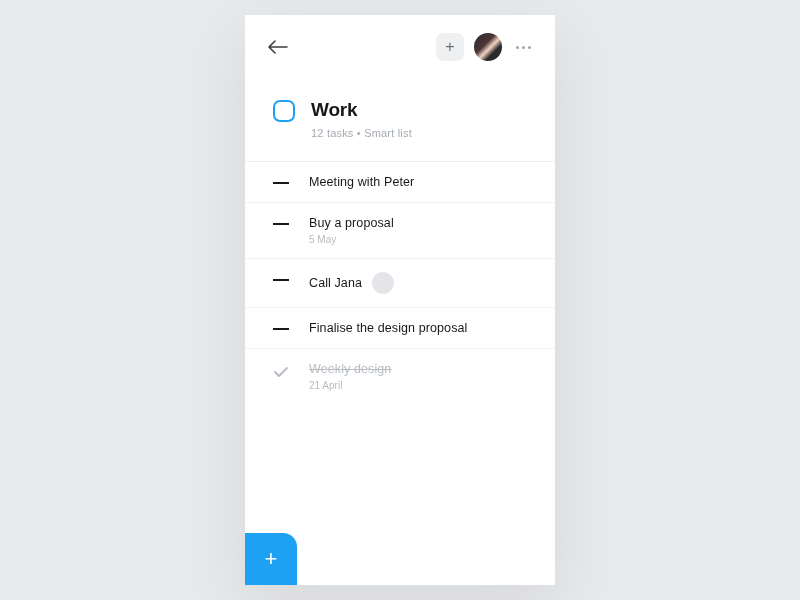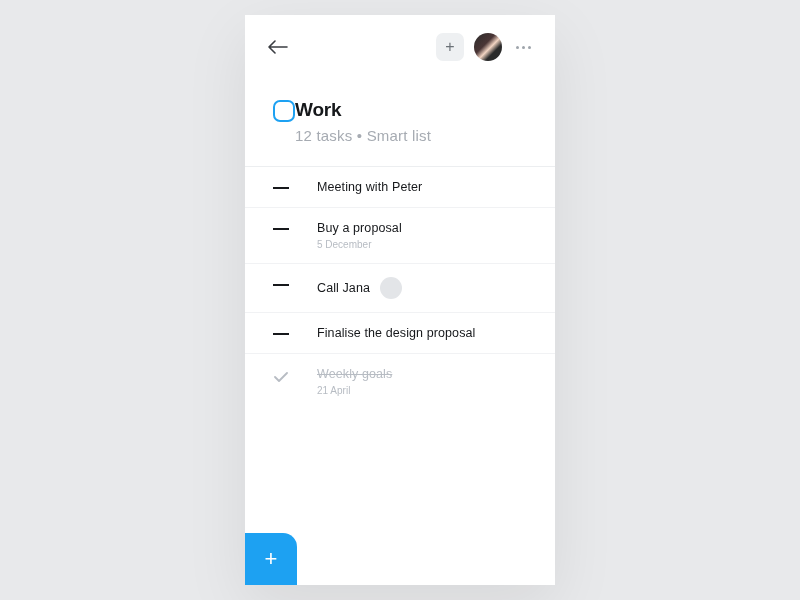--- a/index.html
+++ b/index.html
@@ -70,46 +70,47 @@
     .more-dots span {
       width: 3px;
       height: 3px;
       background: #9ea4ab;
       border-radius: 50%;
     }
     .list-header {
       padding: 28px 22px 22px 28px;
       display: flex;
       align-items: flex-start;
+      gap: 16px;
     }
     .list-icon {
       width: 22px;
       height: 22px;
       border: 2.5px solid #1da1f2;
       border-radius: 7px;
       margin-top: 1px;
     }
     .list-title {
       font-size: 19px;
       font-weight: 600;
       color: #16181b;
       letter-spacing: -0.2px;
     }
     .list-meta {
-      font-size: 15px;
+      font-size: 11px;
       color: #a6abb2;
       margin-top: 6px;
       letter-spacing: 0.2px;
     }
     .divider { height: 1px; background: #eceef0; }
     .task {
       display: flex;
       align-items: flex-start;
       padding: 13px 22px 13px 28px;
-      gap: 28px;
+      gap: 20px;
       cursor: pointer;
     }
     .task:not(:last-child) { border-bottom: 1px solid #f1f2f4; }
     .handle {
       width: 16px;
       height: 2px;
       background: #16181b;
       margin-top: 7px;
       flex-shrink: 0;
     }
@@ -205,21 +206,21 @@
           <div class="task-col">
             <div class="task-title">Meeting with Peter</div>
           </div>
         </div>
       </div>
       <div class="task">
         <div class="handle"></div>
         <div class="task-body">
           <div class="task-col">
             <div class="task-title">Buy a proposal</div>
-            <div class="task-sub">5 December</div>
+            <div class="task-sub">5 May</div>
           </div>
         </div>
       </div>
       <div class="task">
         <div class="handle"></div>
         <div class="task-body">
           <div class="task-col">
             <div class="task-title">Call Jana</div>
           </div>
           <div class="assignee-bubble"></div>
@@ -234,21 +235,21 @@
         </div>
       </div>
       <div class="task">
         <div class="handle done">
           <svg width="14" height="11" viewBox="0 0 14 11">
             <path d="M1 5 L5 9 L13 1" stroke="#b7bcc3" stroke-width="1.8" fill="none" stroke-linecap="round" stroke-linejoin="round"></path>
           </svg>
         </div>
         <div class="task-body">
           <div class="task-col">
-            <div class="task-title completed">Weekly goals</div>
+            <div class="task-title completed">Weekly design</div>
             <div class="task-sub">21 April</div>
           </div>
         </div>
       </div>
     </div>
 
   <div class="fab">
     <span class="fab-plus">+</span>
   </div>
 

